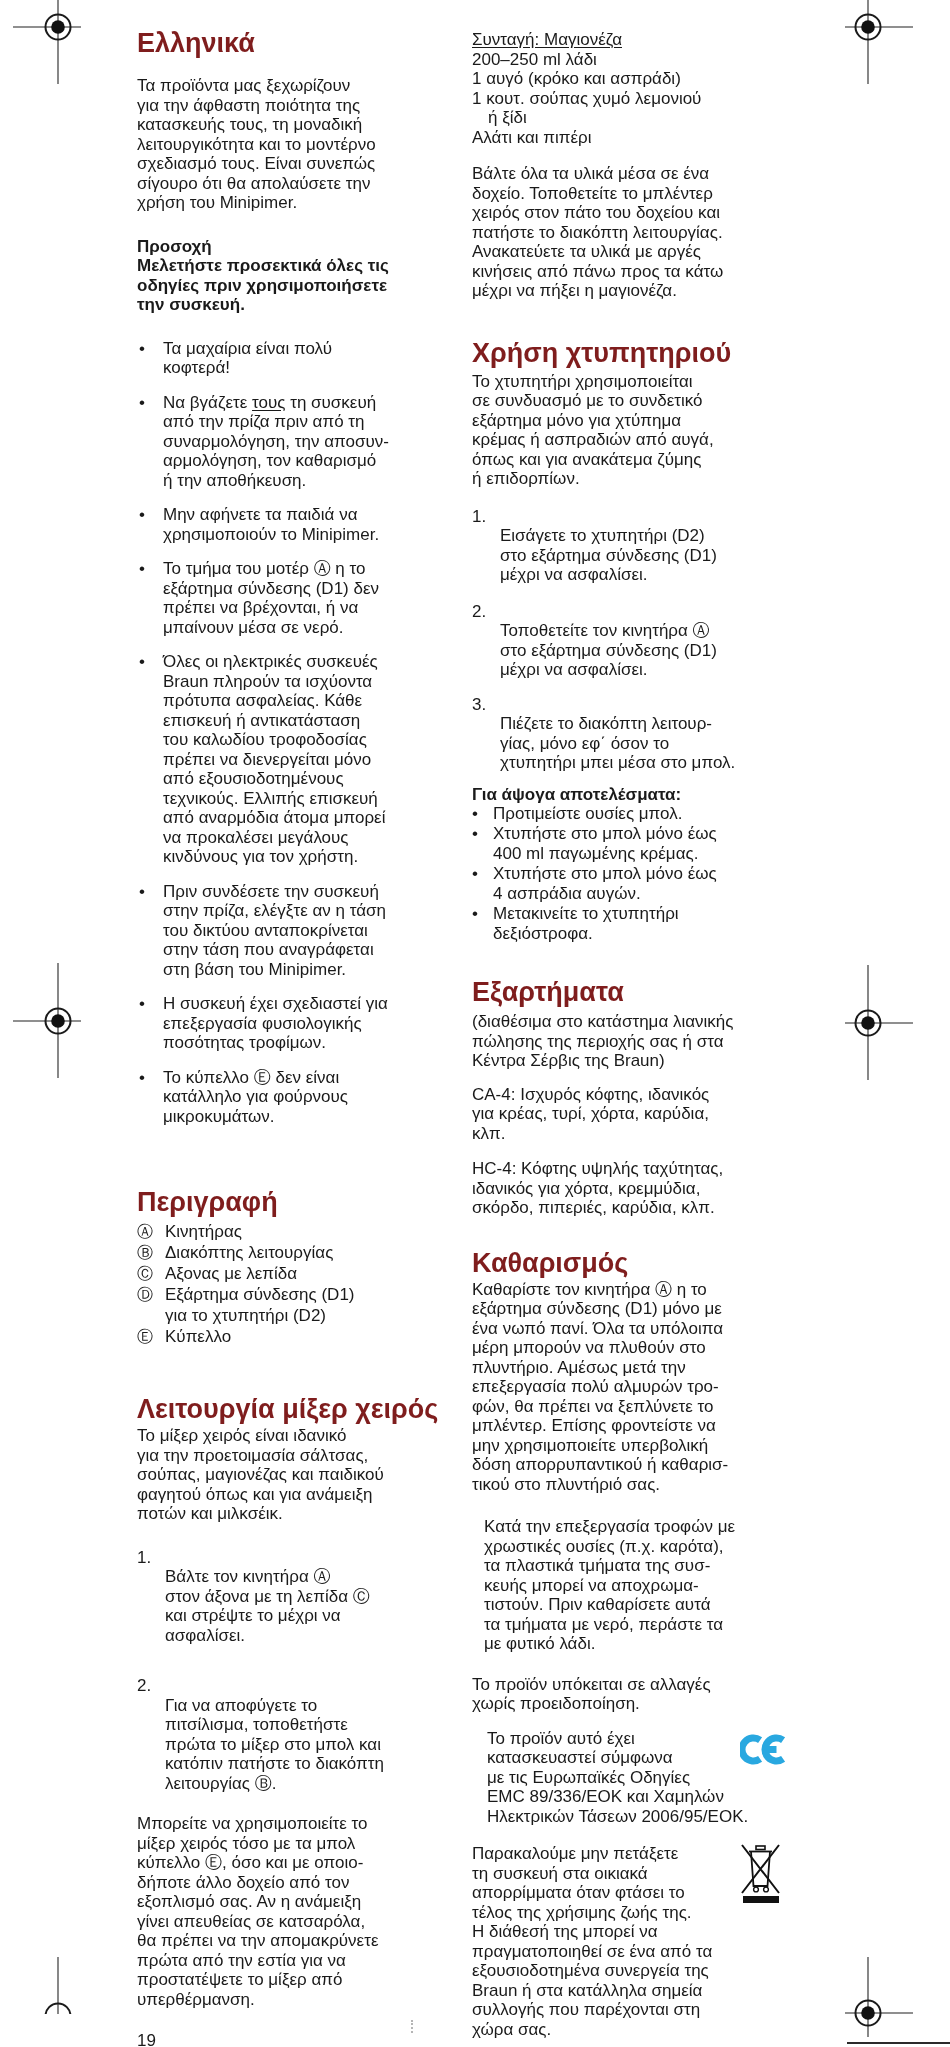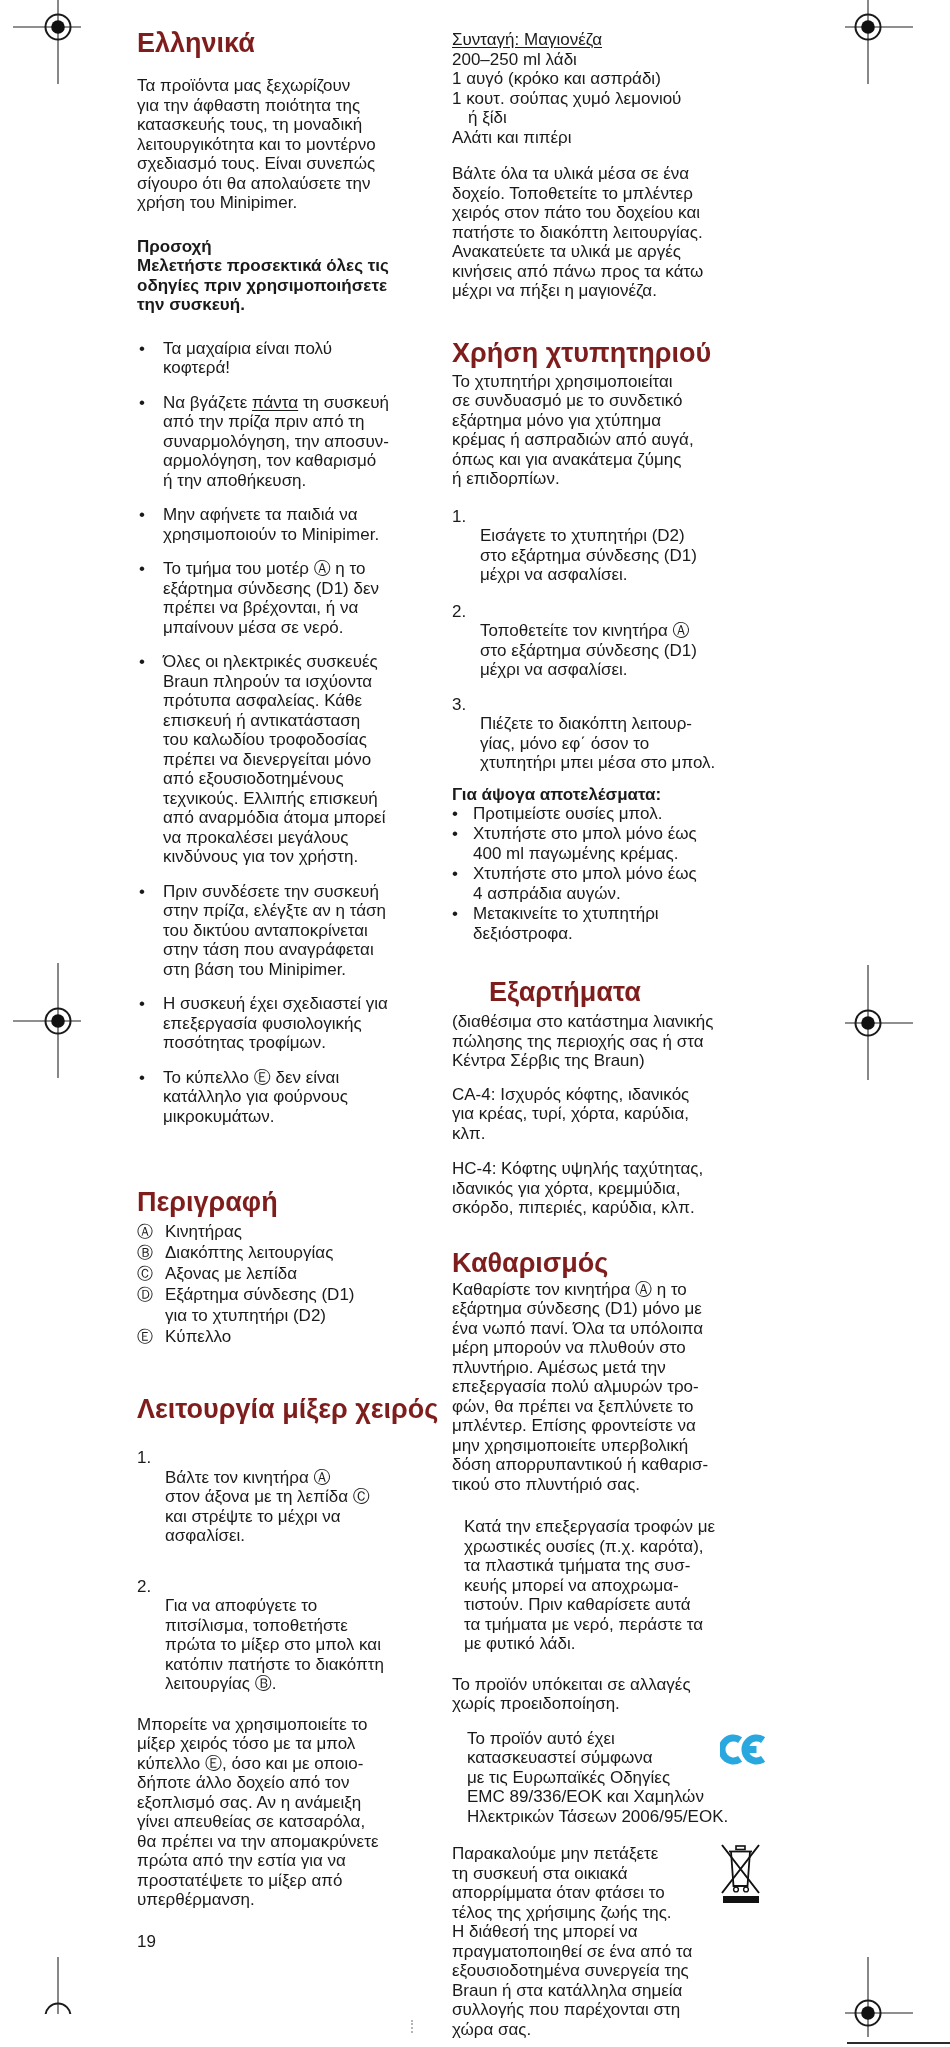--- a/index.html
+++ b/index.html
@@ -6,21 +6,21 @@
   html,body{margin:0;padding:0;}
   body{
     width:950px;height:2047px;position:relative;overflow:hidden;
     background:#ffffff;
     font-family:"Liberation Sans","DejaVu Sans",sans-serif;
     color:#1a1a1a;
     -webkit-font-smoothing:antialiased;
   }
   .col{position:absolute;top:0;}
   .col-left{left:137px;width:320px;}
-  .col-right{left:452px;width:350px;}
+  .col-right{left:472px;width:350px;}
   .body-text{font-size:17px;line-height:19.5px;white-space:pre-line;}
   .bold{font-weight:700;}
   h1.sect{
     font-size:27px;line-height:30px;font-weight:700;color:#7f1d1d;
     margin:0;white-space:pre-line;
   }
   .u{text-decoration:underline;text-underline-offset:2px;}
   
   ul.dotlist{list-style:none;margin:0;padding:0;}
   ul.dotlist>li{
@@ -73,21 +73,21 @@
   <div style="margin-top:24px;">
     <div class="body-text bold">Προσοχή</div>
     <div class="body-text bold">Μελετήστε προσεκτικά όλες τις
 οδηγίες πριν χρησιμοποιήσετε
 την συσκευή.</div>
   </div>
 
   <ul class="dotlist" style="margin-top:24px;">
     <li><span>Τα μαχαίρια είναι πολύ
 κοφτερά!</span></li>
-    <li><span>Να βγάζετε </span><span class="u">πάντα</span><span> τη συσκευή
+    <li><span>Να βγάζετε </span><span class="u">τους</span><span> τη συσκευή
 από την πρίζα πριν από τη
 συναρμολόγηση, την αποσυν-
 αρμολόγηση, τον καθαρισμό
 ή την αποθήκευση.</span></li>
     <li><span>Μην αφήνετε τα παιδιά να
 χρησιμοποιούν το Minipimer.</span></li>
     <li><span>Το τμήμα του μοτέρ Ⓐ η το
 εξάρτημα σύνδεσης (D1) δεν
 πρέπει να βρέχονται, ή να
 μπαίνουν μέσα σε νερό.</span></li>
@@ -121,20 +121,25 @@
     <div class="desc-row"><span class="mark">Ⓐ</span><span>Κινητήρας</span></div>
     <div class="desc-row"><span class="mark">Ⓑ</span><span>Διακόπτης λειτουργίας</span></div>
     <div class="desc-row"><span class="mark">Ⓒ</span><span>Αξονας με λεπίδα</span></div>
     <div class="desc-row"><span class="mark">Ⓓ</span><span>Εξάρτημα σύνδεσης (D1)
 για το χτυπητήρι (D2)</span></div>
     <div class="desc-row"><span class="mark">Ⓔ</span><span>Κύπελλο</span></div>
   </div>
 
   <h1 class="sect" style="margin-top:47px;">Λειτουργία μίξερ χειρός</h1>
 
+  <p class="body-text" style="margin:2px 0 0 0;">Το μίξερ χειρός είναι ιδανικό
+για την προετοιμασία σάλτσας,
+σούπας, μαγιονέζας και παιδικού
+φαγητού όπως και για ανάμειξη
+ποτών και μιλκσέικ.</p>
 
   <div class="step" style="margin-top:24px;">
     <span class="num">1.</span><span>Βάλτε τον κινητήρα Ⓐ
 στον άξονα με τη λεπίδα Ⓒ
 και στρέψτε το μέχρι να
 ασφαλίσει.</span>
   </div>
   <div class="step" style="margin-top:31px;">
     <span class="num">2.</span><span>Για να αποφύγετε το
 πιτσίλισμα, τοποθετήστε
@@ -207,21 +212,21 @@
   <ul class="tight">
     <li><span>Προτιμείστε ουσίες μπολ.</span></li>
     <li><span>Χτυπήστε στο μπολ μόνο έως
 400 ml παγωμένης κρέμας.</span></li>
     <li><span>Χτυπήστε στο μπολ μόνο έως
 4 ασπράδια αυγών.</span></li>
     <li><span>Μετακινείτε το χτυπητήρι
 δεξιόστροφα.</span></li>
   </ul>
 
-  <h1 class="sect" style="margin-top:33px;margin-left:37px;">Εξαρτήματα</h1>
+  <h1 class="sect" style="margin-top:33px;">Εξαρτήματα</h1>
 
   <p class="body-text" style="margin:5px 0 0 0;">(διαθέσιμα στο κατάστημα λιανικής
 πώλησης της περιοχής σας ή στα
 Κέντρα Σέρβις της Braun)</p>
   <p class="body-text" style="margin:14px 0 0 0;">CA-4: Ισχυρός κόφτης, ιδανικός
 για κρέας, τυρί, χόρτα, καρύδια,
 κλπ.</p>
   <p class="body-text" style="margin:16px 0 0 0;">HC-4: Κόφτης υψηλής ταχύτητας,
 ιδανικός για χόρτα, κρεμμύδια,
 σκόρδο, πιπεριές, καρύδια, κλπ.</p>

